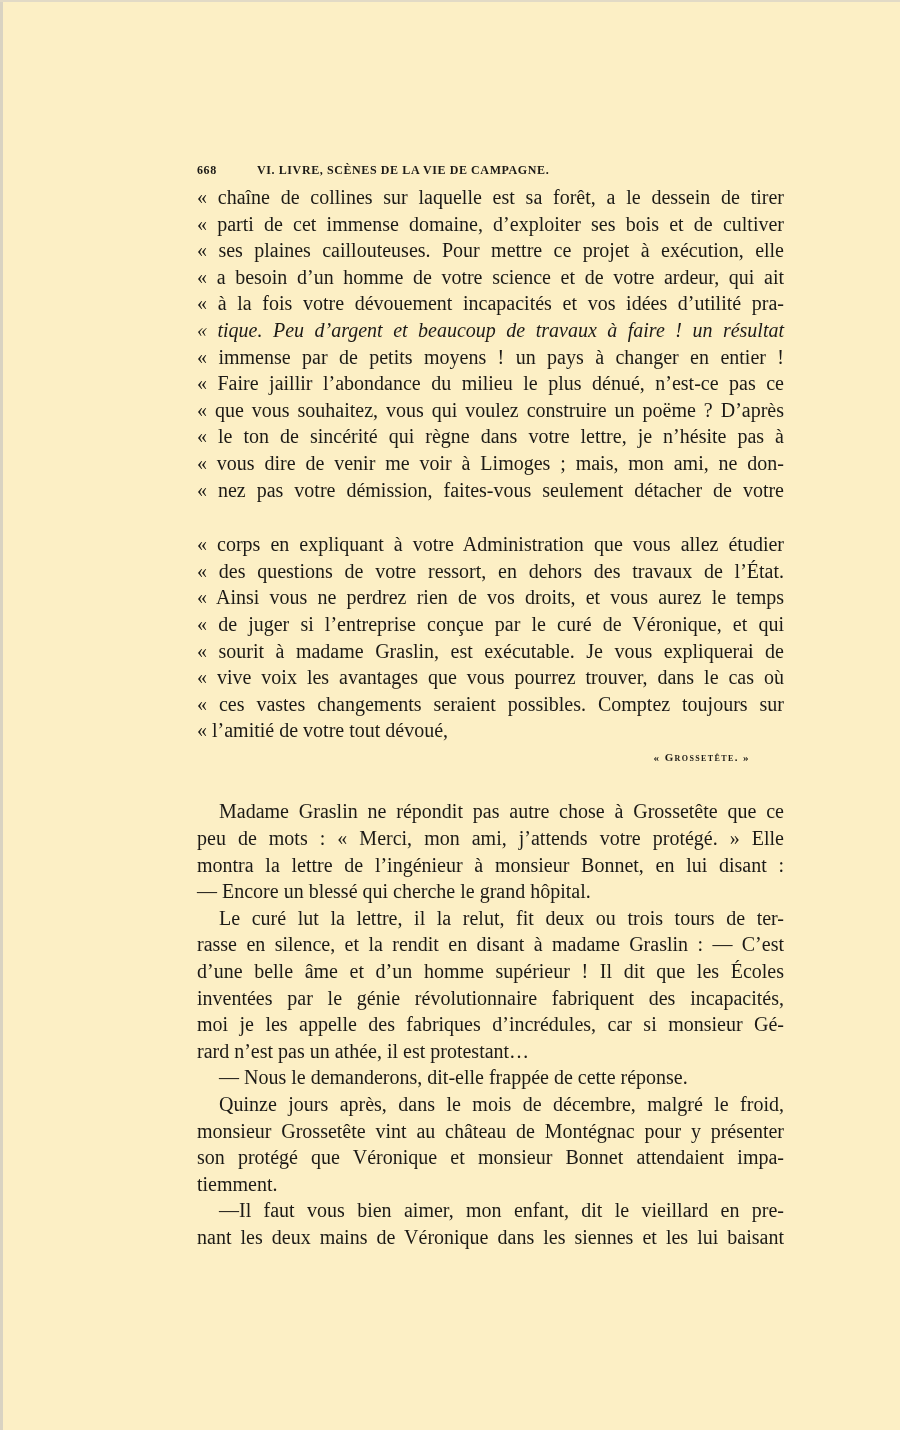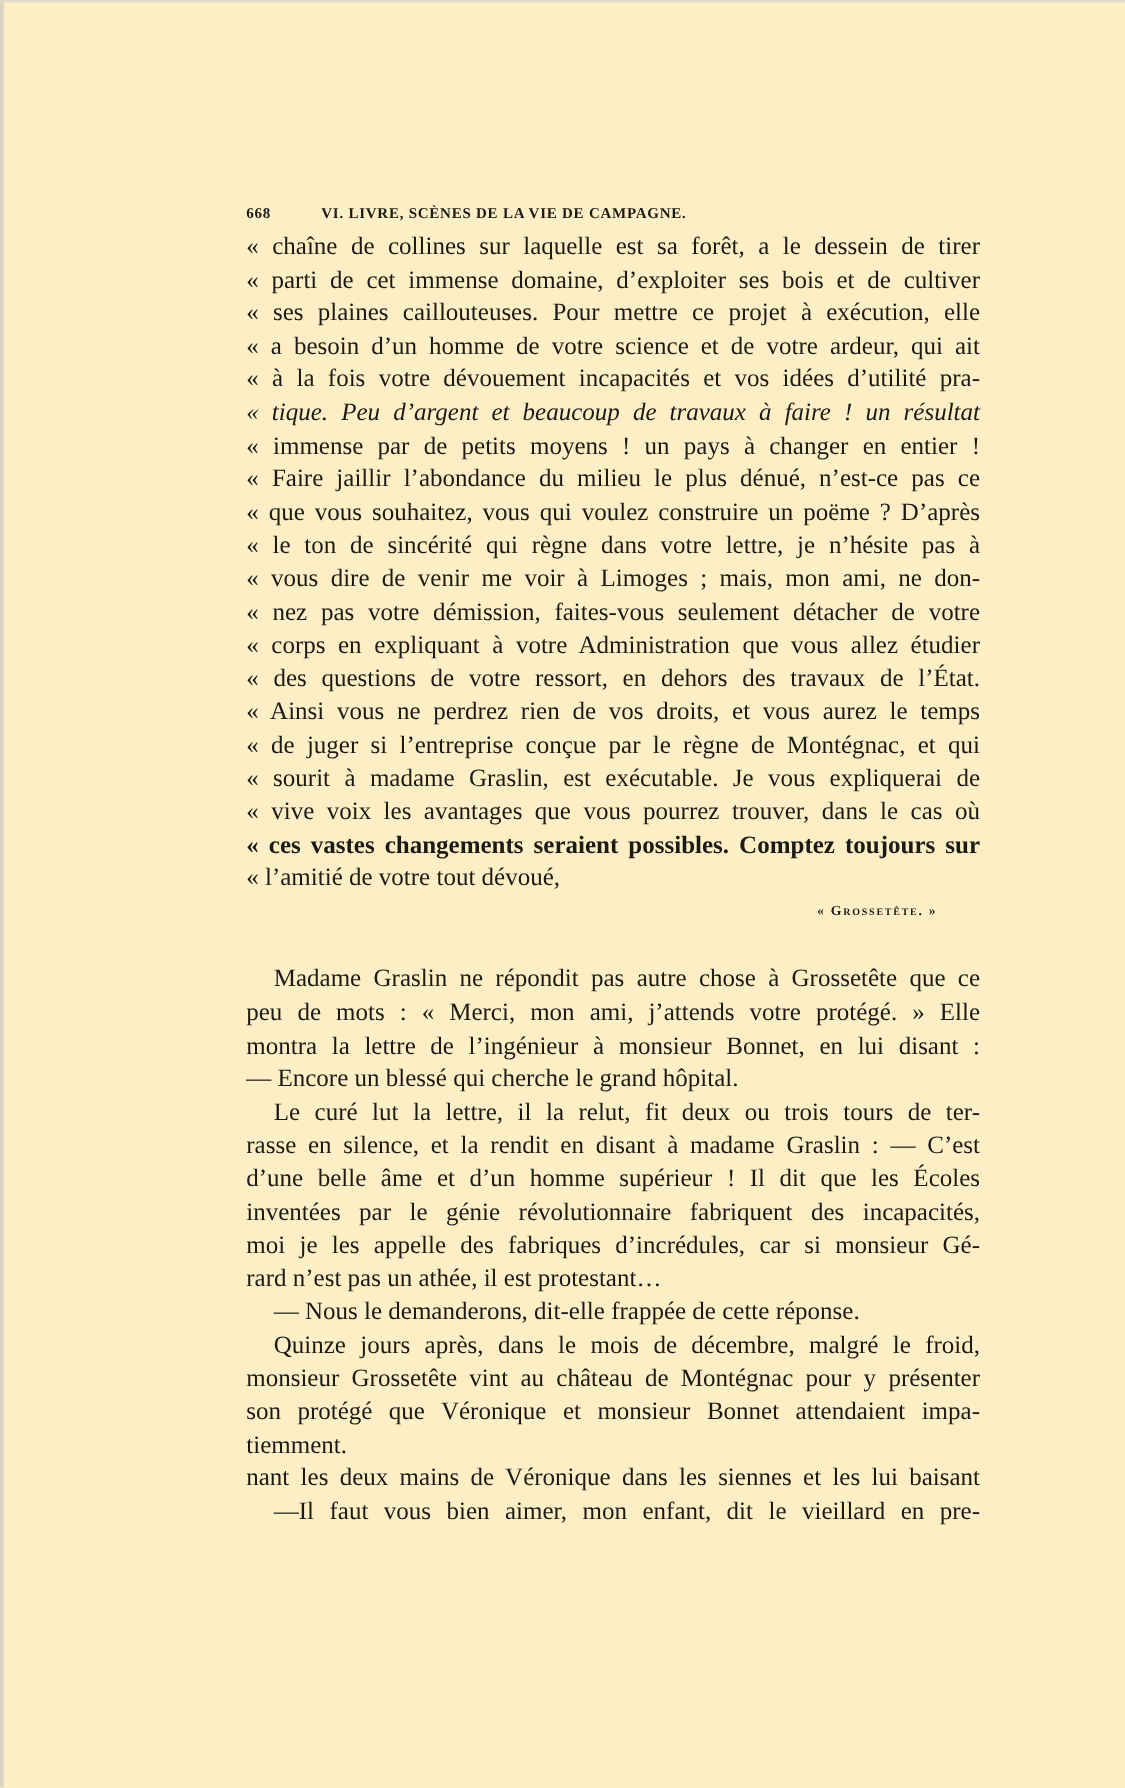--- a/index.html
+++ b/index.html
@@ -59,27 +59,27 @@
       <div class="line" style="white-space: nowrap;">« ses plaines caillouteuses. Pour mettre ce projet à exécution, elle</div>
       <div class="line" style="white-space: nowrap;">« a besoin d’un homme de votre science et de votre ardeur, qui ait</div>
       <div class="line" style="white-space: nowrap;">« à la fois votre dévouement incapacités et vos idées d’utilité pra-</div>
       <div class="line" style="white-space: nowrap; font-style: italic;">« tique. Peu d’argent et beaucoup de travaux à faire ! un résultat</div>
       <div class="line" style="white-space: nowrap;">« immense par de petits moyens ! un pays à changer en entier !</div>
       <div class="line" style="white-space: nowrap;">« Faire jaillir l’abondance du milieu le plus dénué, n’est-ce pas ce</div>
       <div class="line" style="white-space: nowrap;">« que vous souhaitez, vous qui voulez construire un poëme ? D’après</div>
       <div class="line" style="white-space: nowrap;">« le ton de sincérité qui règne dans votre lettre, je n’hésite pas à</div>
       <div class="line" style="white-space: nowrap;">« vous dire de venir me voir à Limoges ; mais, mon ami, ne don-</div>
       <div class="line" style="white-space: nowrap;">« nez pas votre démission, faites-vous seulement détacher de votre</div>
-      <div class="line" style="white-space: nowrap;">« corps en expliquant à votre Administration que vous allez étudier</div>
+      <div class="line" style="white-space: nowrap; margin-top: 28px;">« corps en expliquant à votre Administration que vous allez étudier</div>
       <div class="line" style="white-space: nowrap;">« des questions de votre ressort, en dehors des travaux de l’État.</div>
       <div class="line" style="white-space: nowrap;">« Ainsi vous ne perdrez rien de vos droits, et vous aurez le temps</div>
-      <div class="line" style="white-space: nowrap;">« de juger si l’entreprise conçue par le règne de Montégnac, et qui</div>
+      <div class="line" style="white-space: nowrap;">« de juger si l’entreprise conçue par le curé de Véronique, et qui</div>
       <div class="line" style="white-space: nowrap;">« sourit à madame Graslin, est exécutable. Je vous expliquerai de</div>
       <div class="line" style="white-space: nowrap;">« vive voix les avantages que vous pourrez trouver, dans le cas où</div>
-      <div class="line" style="white-space: nowrap; font-weight: bold;">« ces vastes changements seraient possibles. Comptez toujours sur</div>
+      <div class="line" style="white-space: nowrap;">« ces vastes changements seraient possibles. Comptez toujours sur</div>
       <div class="line last" style="white-space: nowrap;">« l’amitié de votre tout dévoué,</div>
     </div>
 
   <div class="signature">« Grossetête. »</div>
 
   <div class="para-gap"></div>
 
   <div class="prose" id="prose">
       <div class="line indent" style="white-space: nowrap;">Madame Graslin ne répondit pas autre chose à Grossetête que ce</div>
       <div class="line" style="white-space: nowrap;">peu de mots : « Merci, mon ami, j’attends votre protégé. » Elle</div>
@@ -89,16 +89,16 @@
       <div class="line" style="white-space: nowrap;">rasse en silence, et la rendit en disant à madame Graslin : — C’est</div>
       <div class="line" style="white-space: nowrap;">d’une belle âme et d’un homme supérieur ! Il dit que les Écoles</div>
       <div class="line" style="white-space: nowrap;">inventées par le génie révolutionnaire fabriquent des incapacités,</div>
       <div class="line" style="white-space: nowrap;">moi je les appelle des fabriques d’incrédules, car si monsieur Gé-</div>
       <div class="line last" style="white-space: nowrap;">rard n’est pas un athée, il est protestant…</div>
       <div class="line indent last" style="white-space: nowrap;">— Nous le demanderons, dit-elle frappée de cette réponse.</div>
       <div class="line indent" style="white-space: nowrap;">Quinze jours après, dans le mois de décembre, malgré le froid,</div>
       <div class="line" style="white-space: nowrap;">monsieur Grossetête vint au château de Montégnac pour y présenter</div>
       <div class="line" style="white-space: nowrap;">son protégé que Véronique et monsieur Bonnet attendaient impa-</div>
       <div class="line last" style="white-space: nowrap;">tiemment.</div>
+      <div class="line indent" style="white-space: nowrap;">—Il faut vous bien aimer, mon enfant, dit le vieillard en pre-</div>
       <div class="line" style="white-space: nowrap;">nant les deux mains de Véronique dans les siennes et les lui baisant</div>
-      <div class="line indent" style="white-space: nowrap;">—Il faut vous bien aimer, mon enfant, dit le vieillard en pre-</div>
     </div>
 </div>
 
 </body></html>

